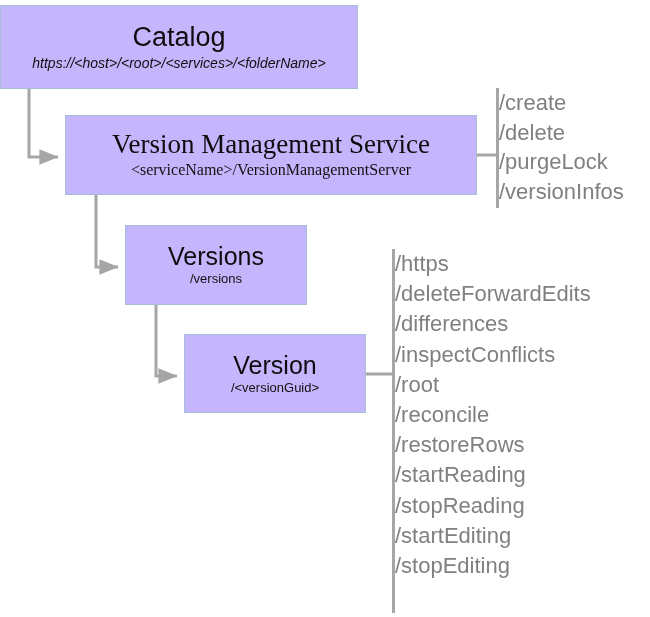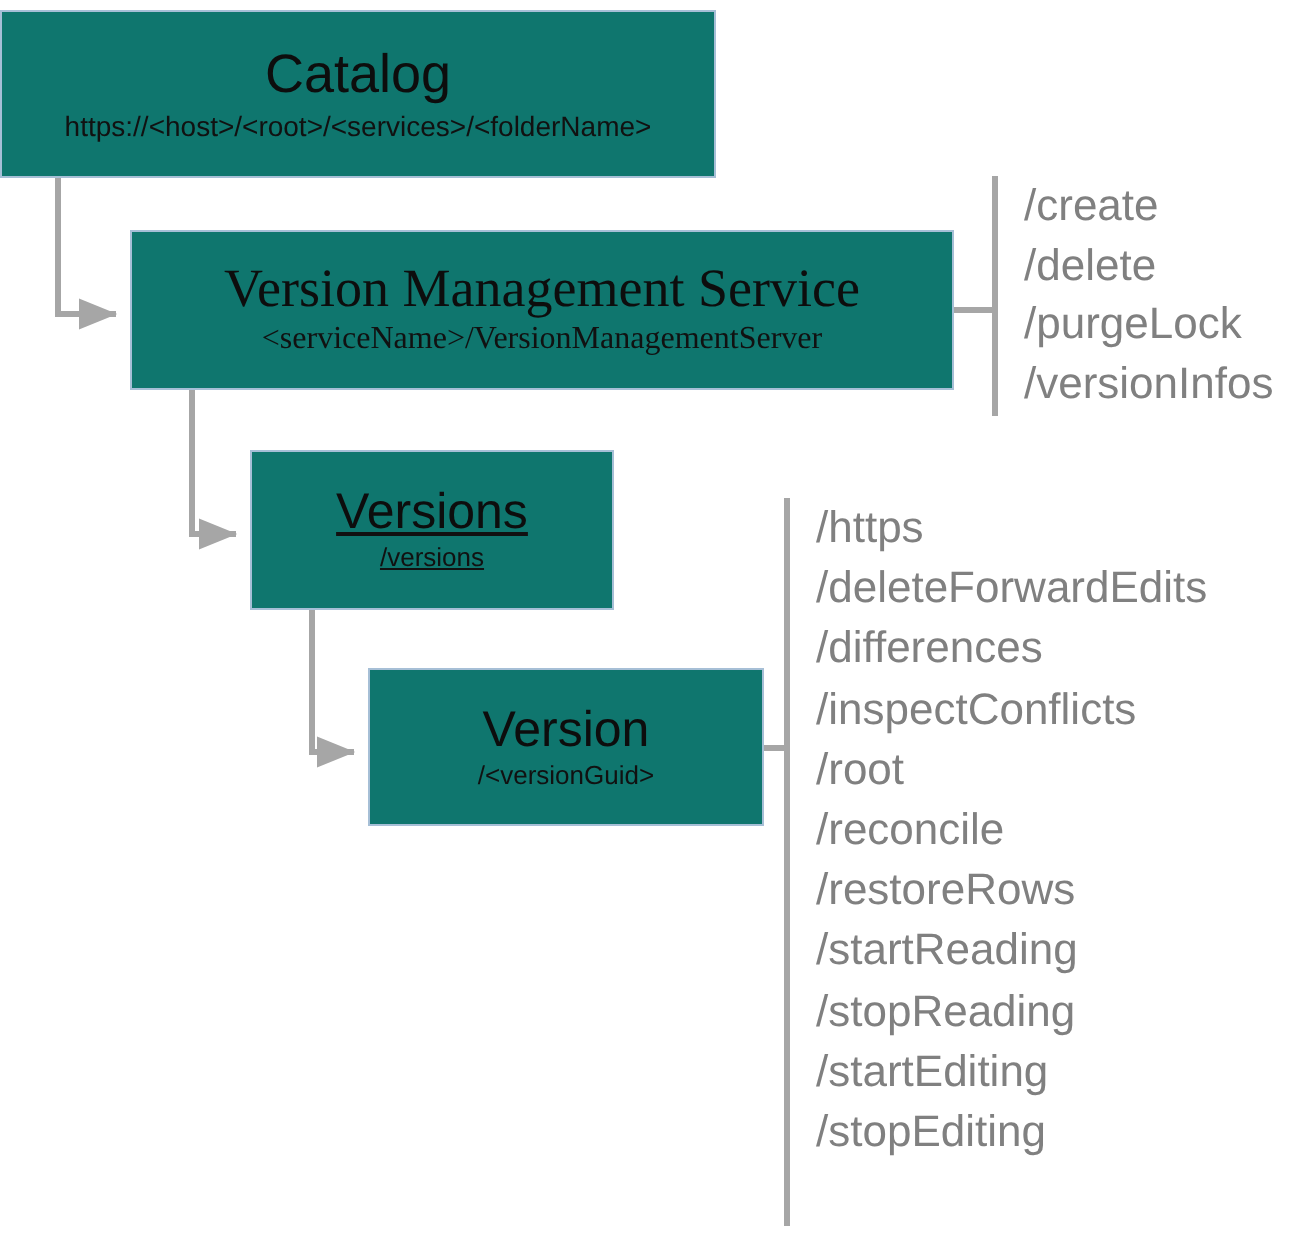--- a/index.html
+++ b/index.html
@@ -16,21 +16,21 @@
   }
   #diagram {
     position: absolute;
     left: 0; top: 0;
     width: 650px;
     height: 617px;
   }
   .node {
     position: absolute;
     box-sizing: border-box;
-    background: #0f766e;
+    background: #c4b5fd;
     border: 1px solid #a6bfd6;
     display: flex;
     flex-direction: column;
     align-items: center;
     justify-content: center;
     text-align: center;
     color: #111111;
     z-index: 2;
   }
   .node-title {
@@ -45,42 +45,41 @@
     color: #111111;
     margin-top: 2px;
     white-space: nowrap;
   }
 
   
   #node-catalog {
     left: 0px;  top: 5px;   width: 358px; height: 84px;
   }
   #node-catalog .node-title { font-size: 27px; }
-  #node-catalog .node-sub { font-size: 14px; }
+  #node-catalog .node-sub { font-size: 14px; font-style: italic; }
 
   #node-vms {
     left: 65px; top: 115px; width: 412px; height: 80px; font-family: Liberation Serif, serif;
   }
   #node-vms .node-title { font-size: 27px; }
   #node-vms .node-sub { font-size: 16px; }
 
   #node-versions {
-    left: 125px; top: 225px; width: 182px; height: 80px; text-decoration: underline;
+    left: 125px; top: 225px; width: 182px; height: 80px;
   }
   #node-version {
-    left: 184px; top: 334px; width: 198px; height: 79px;
+    left: 184px; top: 334px; width: 182px; height: 79px;
   }
 
   
   .oplist {
     position: absolute;
     display: flex;
     flex-direction: column;
     justify-content: flex-start;
-    padding-left: 13px;
     box-sizing: border-box;
     border-left: 3px solid #a6a6a6;
     z-index: 2;
   }
   .oplist .op {
     font-size: 22px;
     line-height: 29.5px;
     color: #808080;
     white-space: nowrap;
   }

